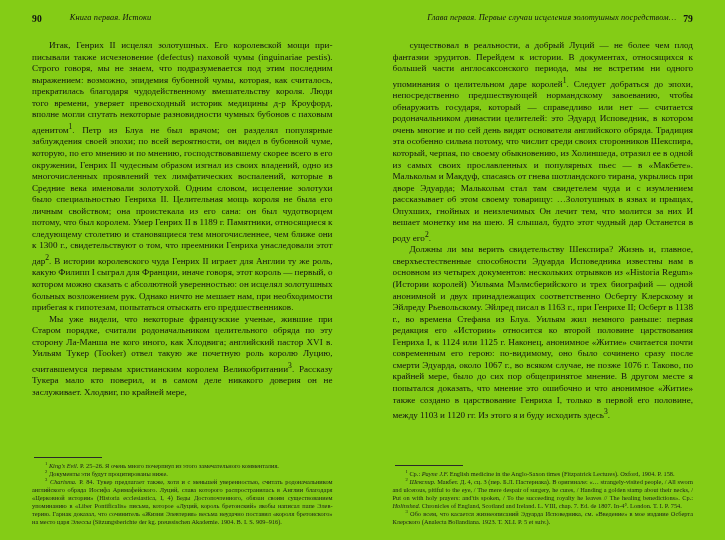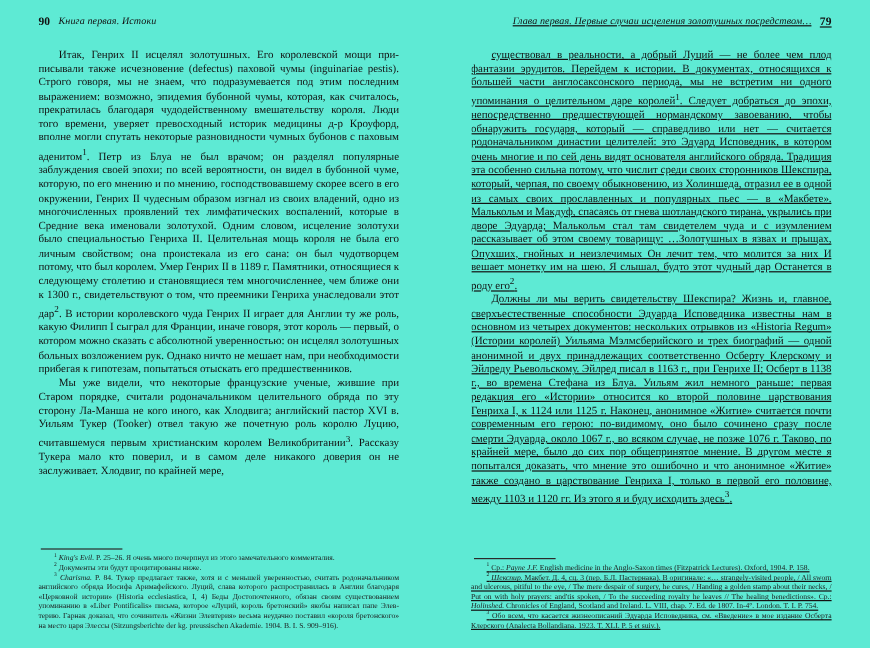--- a/index.html
+++ b/index.html
@@ -11,35 +11,34 @@
     width: 725px;
     height: 540px;
     overflow: hidden;
     font-family: "Liberation Serif", "DejaVu Serif", serif;
     color: #121212;
   }
   .spread {
     position: relative;
     width: 725px;
     height: 540px;
-    background: #5eead4;
+    background: #84cc16;
     display: flex;
   }
   .page {
     position: relative;
     width: 362.5px;
     height: 540px;
     box-sizing: border-box;
     padding: 14px 30px 14px 32px;
     display: flex;
     flex-direction: column;
   }
   .page.right {
     padding: 14px 32px 14px 30px;
-    text-decoration: underline;
   }
 
   
   .runhead {
     height: 26px;
     display: flex;
     align-items: flex-start;
     font-size: 8.3px;
     letter-spacing: .1px;
     white-space: nowrap;
@@ -50,20 +49,21 @@
     font-family: "Liberation Serif", serif;
     font-weight: bold;
     font-size: 9.6px;
     font-style: normal;
     line-height: 1;
   }
   .runhead-title {
     font-style: italic;
     font-size: 8.4px;
     line-height: 1;
+    margin-left: 21px;
   }
   .page.left .folio { margin-right: 7px; }
   .page.right .folio { margin-left: 7px; }
 
   
   .body-col {
     flex: 1 1 auto;
     overflow: hidden;
   }
   p.para {

